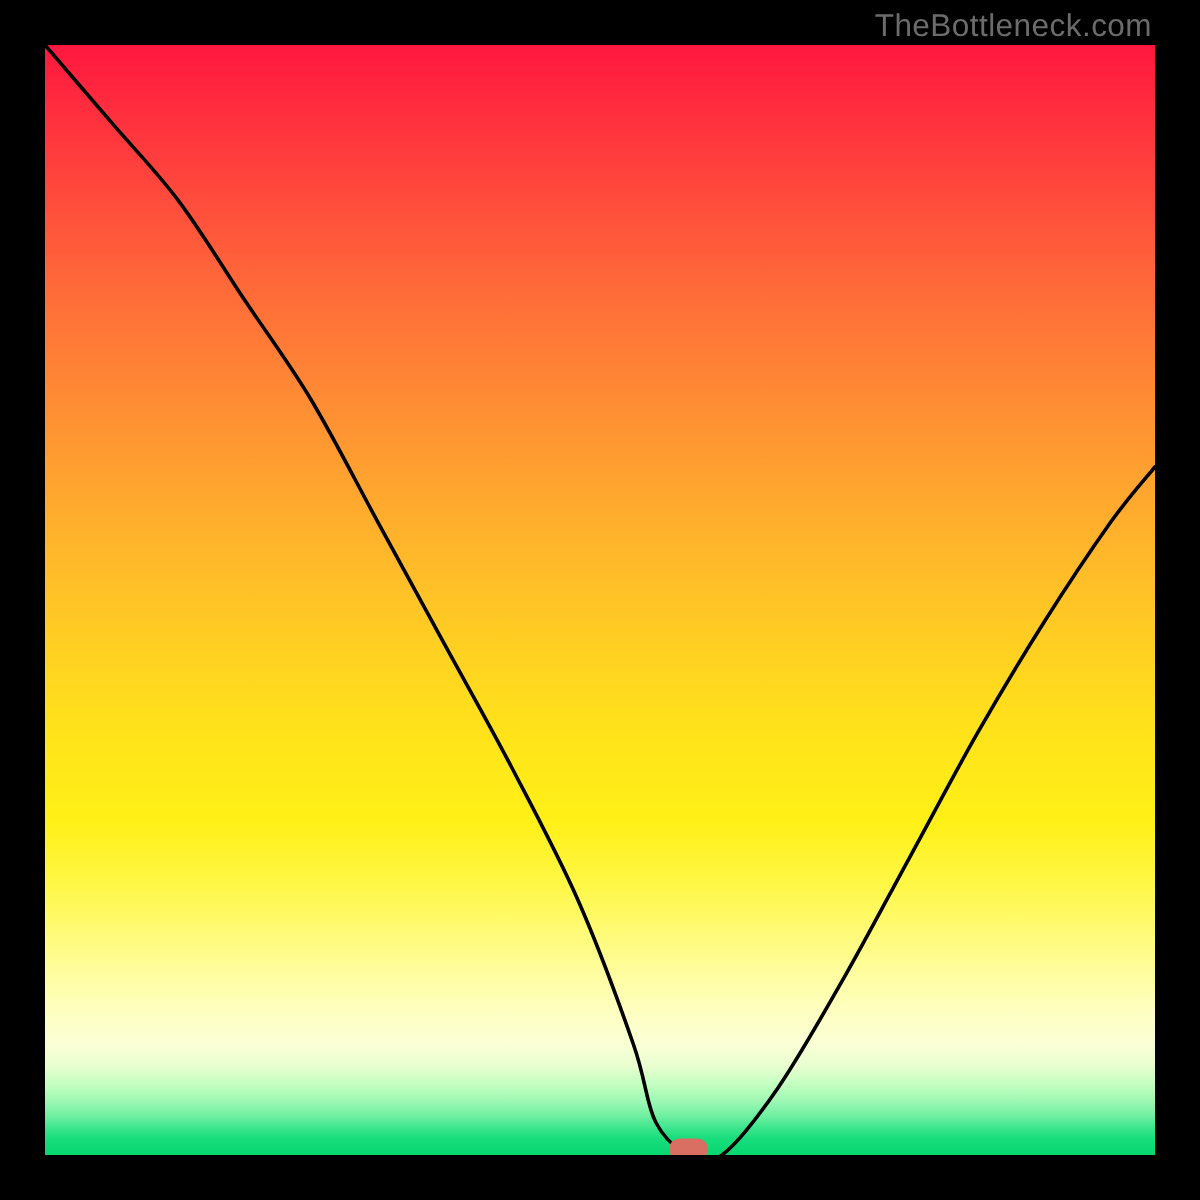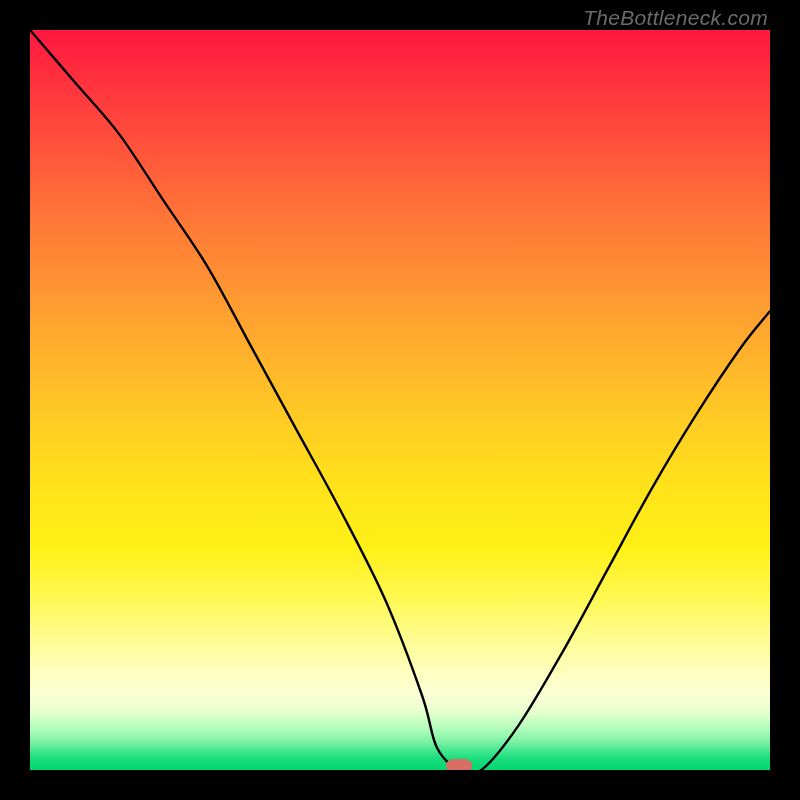--- a/index.html
+++ b/index.html
@@ -69,21 +69,20 @@
     transform: translate(-50%, -50%);
   }
   .watermark {
     position: absolute;
     top: 6px;
     right: 32px;
     color: #6b6b6b;
     font-size: 21px;
     font-weight: 500;
     letter-spacing: 0.3px;
-    font-style: italic;
   }
 </style>
 </head>
 <body>
 
 <div class="frame">
 
   <div class="watermark">TheBottleneck.com</div>
 
   <div class="plot-area">

